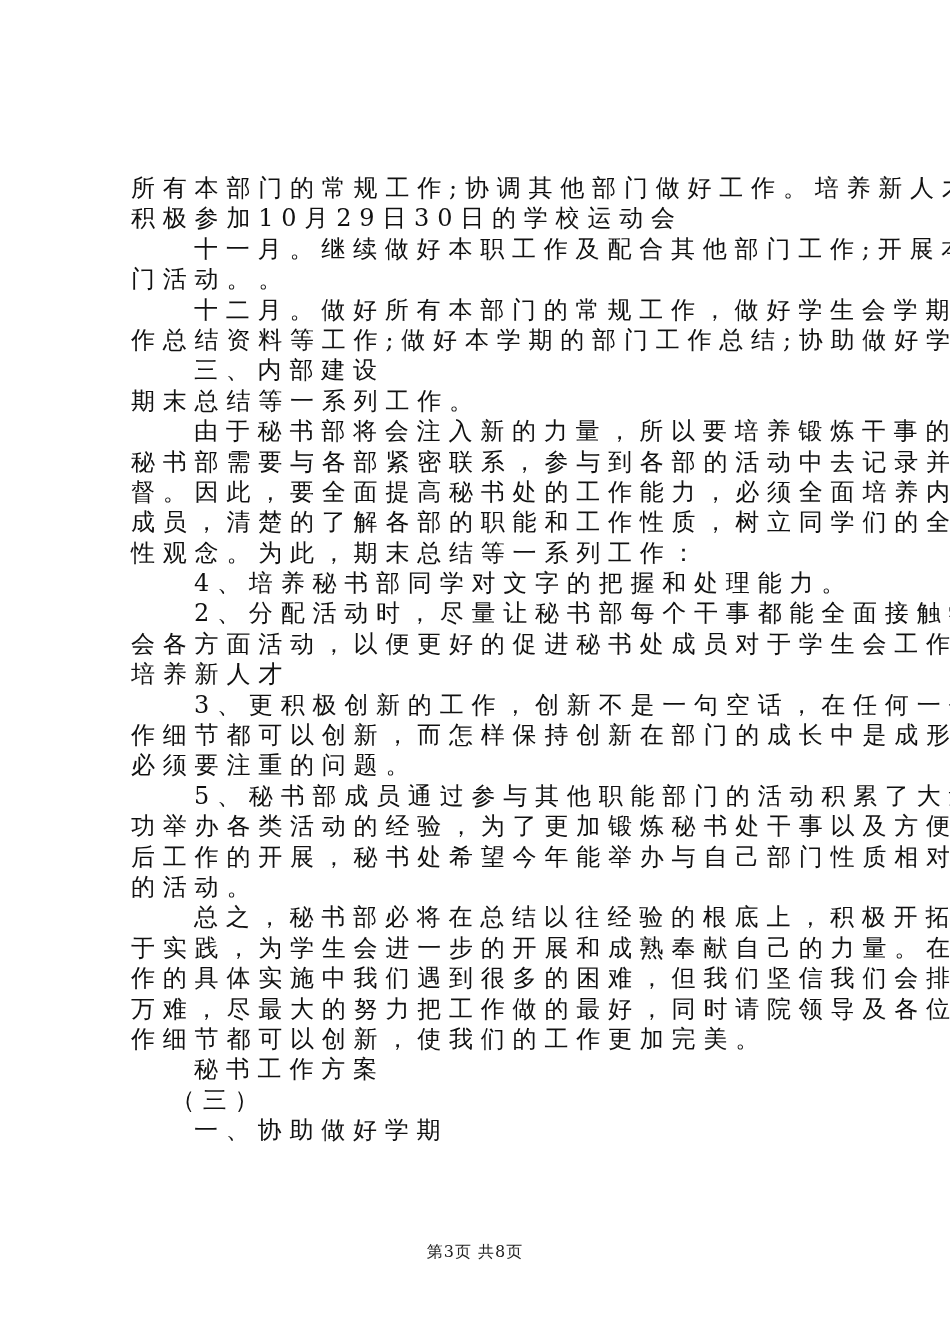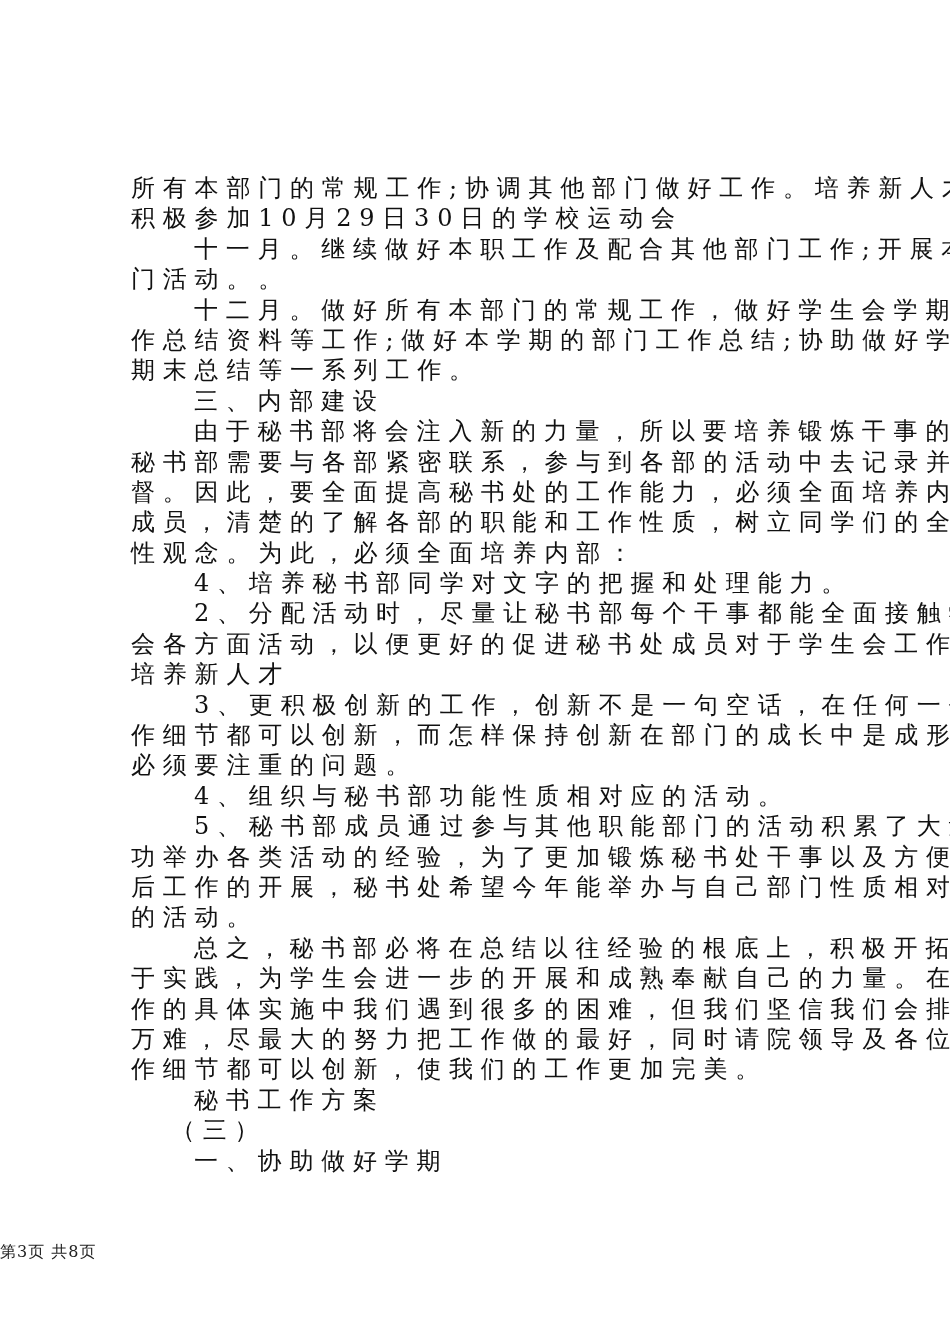--- a/index.html
+++ b/index.html
@@ -41,51 +41,51 @@
     padding-left: 63px;
   }
   .line.indent-sm {
     padding-left: 40px;
   }
   .footer {
     position: absolute;
     left: 0;
     width: 950px;
     top: 1242px;
+    text-align: center;
     font-size: 16px;
     letter-spacing: 1px;
     color: #222222;
   }
 </style>
 </head>
 <body>
 
 <div class="page">
   <div class="content">
     <div class="line">所有本部门的常规工作;协调其他部门做好工作。培养新人才。</div>
     <div class="line">积极参加10月29日30日的学校运动会</div>
     <div class="line indent">十一月。继续做好本职工作及配合其他部门工作;开展本部</div>
     <div class="line">门活动。。</div>
     <div class="line indent">十二月。做好所有本部门的常规工作，做好学生会学期末工</div>
     <div class="line">作总结资料等工作;做好本学期的部门工作总结;协助做好学期</div>
+    <div class="line indent">三、内部建设</div>
     <div class="line">期末总结等一系列工作。</div>
-    <div class="line indent">三、内部建设</div>
     <div class="line indent">由于秘书部将会注入新的力量，所以要培养锻炼干事的能力</div>
     <div class="line">秘书部需要与各部紧密联系，参与到各部的活动中去记录并监</div>
     <div class="line">督。因此，要全面提高秘书处的工作能力，必须全面培养内部</div>
     <div class="line">成员，清楚的了解各部的职能和工作性质，树立同学们的全局</div>
-    <div class="line">性观念。为此，必须全面培养内部：</div>
+    <div class="line">性观念。为此，期末总结等一系列工作：</div>
     <div class="line indent">4、培养秘书部同学对文字的把握和处理能力。</div>
     <div class="line indent">2、分配活动时，尽量让秘书部每个干事都能全面接触学生</div>
     <div class="line">会各方面活动，以便更好的促进秘书处成员对于学生会工作的</div>
     <div class="line">培养新人才</div>
     <div class="line indent">3、更积极创新的工作，创新不是一句空话，在任何一个工</div>
     <div class="line">作细节都可以创新，而怎样保持创新在部门的成长中是成形后</div>
     <div class="line">必须要注重的问题。</div>
-    <div class="line indent">4、组织与秘书部功能性质相对应的活动。</div>
     <div class="line indent">5、秘书部成员通过参与其他职能部门的活动积累了大量成</div>
     <div class="line">功举办各类活动的经验，为了更加锻炼秘书处干事以及方便以</div>
     <div class="line">后工作的开展，秘书处希望今年能举办与自己部门性质相对应</div>
     <div class="line">的活动。</div>
     <div class="line indent">总之，秘书部必将在总结以往经验的根底上，积极开拓，勇</div>
     <div class="line">于实践，为学生会进一步的开展和成熟奉献自己的力量。在工</div>
     <div class="line">作的具体实施中我们遇到很多的困难，但我们坚信我们会排除</div>
     <div class="line">万难，尽最大的努力把工作做的最好，同时请院领导及各位教</div>
     <div class="line">作细节都可以创新，使我们的工作更加完美。</div>
     <div class="line indent">秘书工作方案</div>

